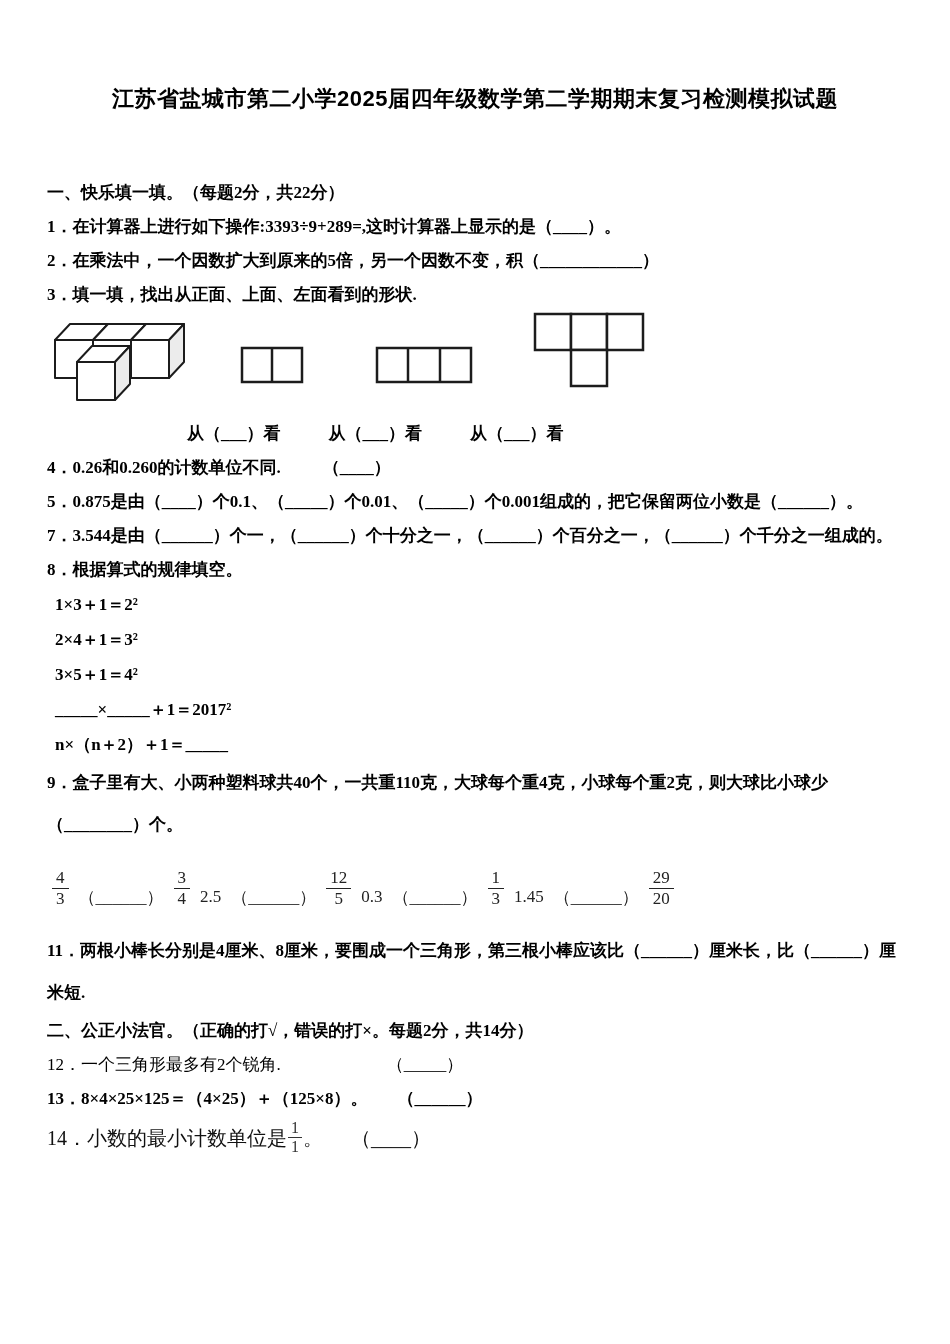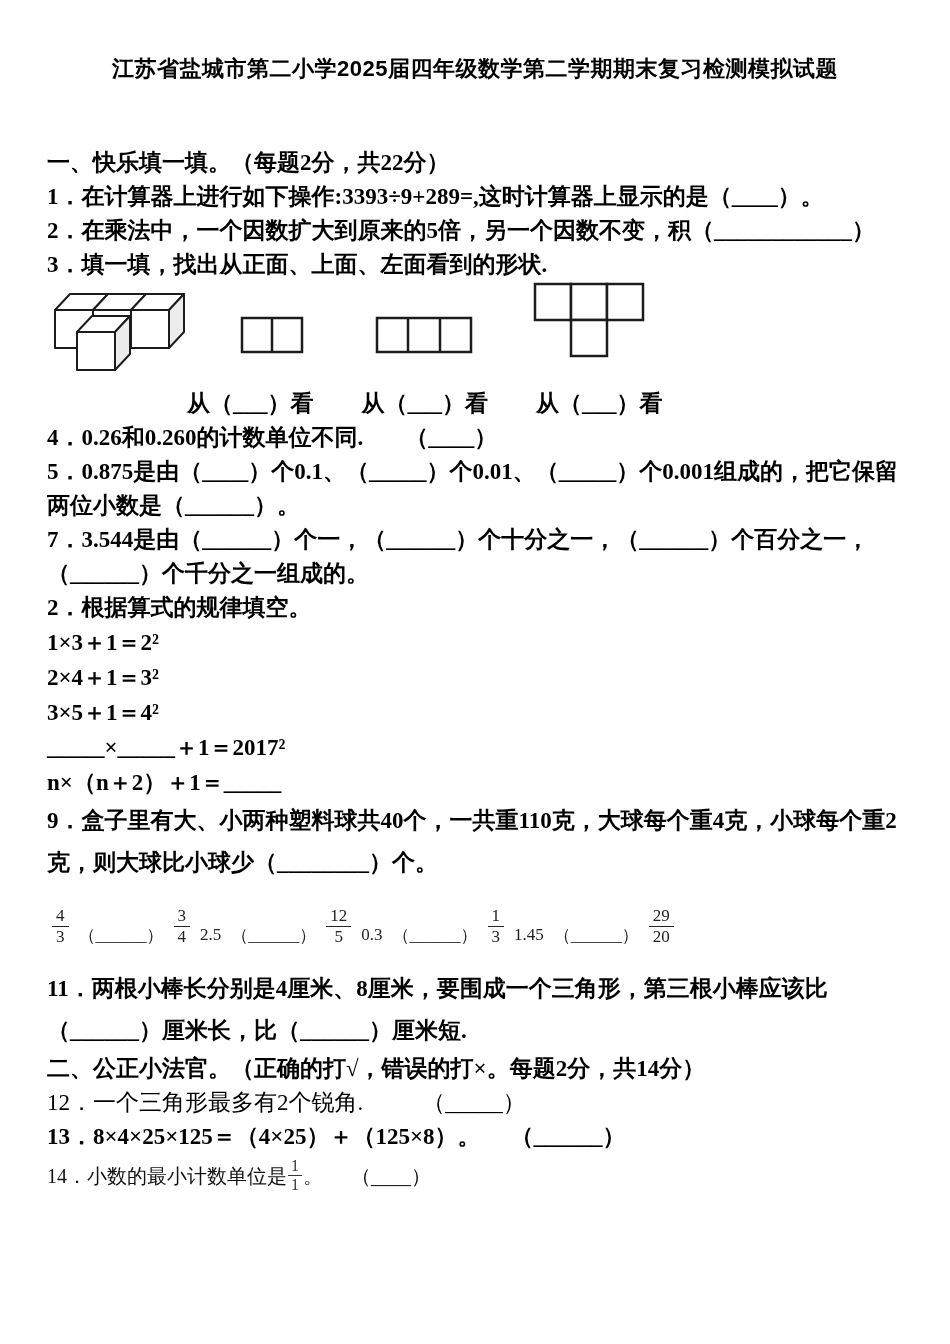--- a/index.html
+++ b/index.html
@@ -1,43 +1,43 @@
 <!DOCTYPE html>
 <html><head>
 <meta charset="utf-8">
 <style>
   html,body{margin:0;padding:0;background:#fff;}
   body{width:950px;height:1344px;overflow:hidden;}
   .page{
     box-sizing:border-box;width:950px;height:944px;
-    padding:54px 47px 0 47px;
+    padding:84px 47px 0 47px;
     font-family:"Liberation Serif","DejaVu Serif",serif;
     color:#000;
   }
   .title{
     margin:0 0 62px 0;text-align:center;
     font-family:"Liberation Sans","DejaVu Sans",sans-serif;
     font-weight:700;font-size:22px;line-height:30px;letter-spacing:0.5px;
   }
-  .line{font-size:23px;line-height:34px;font-weight:700;margin:0;}
-  .eq{line-height:35px;}
+  .line{font-size:17px;line-height:34px;font-weight:700;margin:0;}
+  .eq{line-height:35px;margin-left:8px;}
   .wrap2{line-height:42px;}
   .normal{font-weight:400;}
   
   .figures{position:relative;height:105px;}
   .fig{position:absolute;}
   .fig-cubes{left:3px;top:6px;}
   .fig-rect2{left:193px;top:34px;}
   .fig-rect3{left:328px;top:34px;}
   .fig-t{left:486px;top:0;}
   .caption{padding-left:140px;}
   .caption span{margin-right:48px;}
   
   .ans-q4{margin-left:42px;}
-  .ans-q12{margin-left:59px;}
+  .ans-q12{margin-left:106px;}
   .ans-q13{margin-left:30px;}
   .ans-q14{margin-left:28px;}
   
   .cmp-row{
     display:flex;align-items:center;height:84px;
     font-weight:400;font-size:17px;color:#222;
   }
   .frac{display:inline-flex;flex-direction:column;align-items:center;
         line-height:1.15;margin:0 5px;}
   .frac .num{padding:0 4px;border-bottom:1.5px solid #222;}
@@ -97,21 +97,21 @@
     </svg>
   </div>
 
   <div class="line caption">
     <span>从（___）看</span><span>从（___）看</span><span>从（___）看</span>
   </div>
 
   <div class="line"><span>4．0.26和0.260的计数单位不同.</span><span class="ans-q4">（____）</span></div>
   <div class="line">5．0.875是由（____）个0.1、（_____）个0.01、（_____）个0.001组成的，把它保留两位小数是（______）。</div>
   <div class="line">7．3.544是由（______）个一，（______）个十分之一，（______）个百分之一，（______）个千分之一组成的。</div>
-  <div class="line">2．根据算式的规律填空。</div>
+  <div class="line">8．根据算式的规律填空。</div>
   <div class="line eq">1×3＋1＝2²</div>
   <div class="line eq">2×4＋1＝3²</div>
   <div class="line eq">3×5＋1＝4²</div>
   <div class="line eq">_____×_____＋1＝2017²</div>
   <div class="line eq">n×（n＋2）＋1＝_____</div>
   <div class="line wrap2">9．盒子里有大、小两种塑料球共40个，一共重110克，大球每个重4克，小球每个重2克，则大球比小球少（________）个。</div>
 
   <div class="cmp-row">
     <span class="frac">
         <span class="num">4</span>

